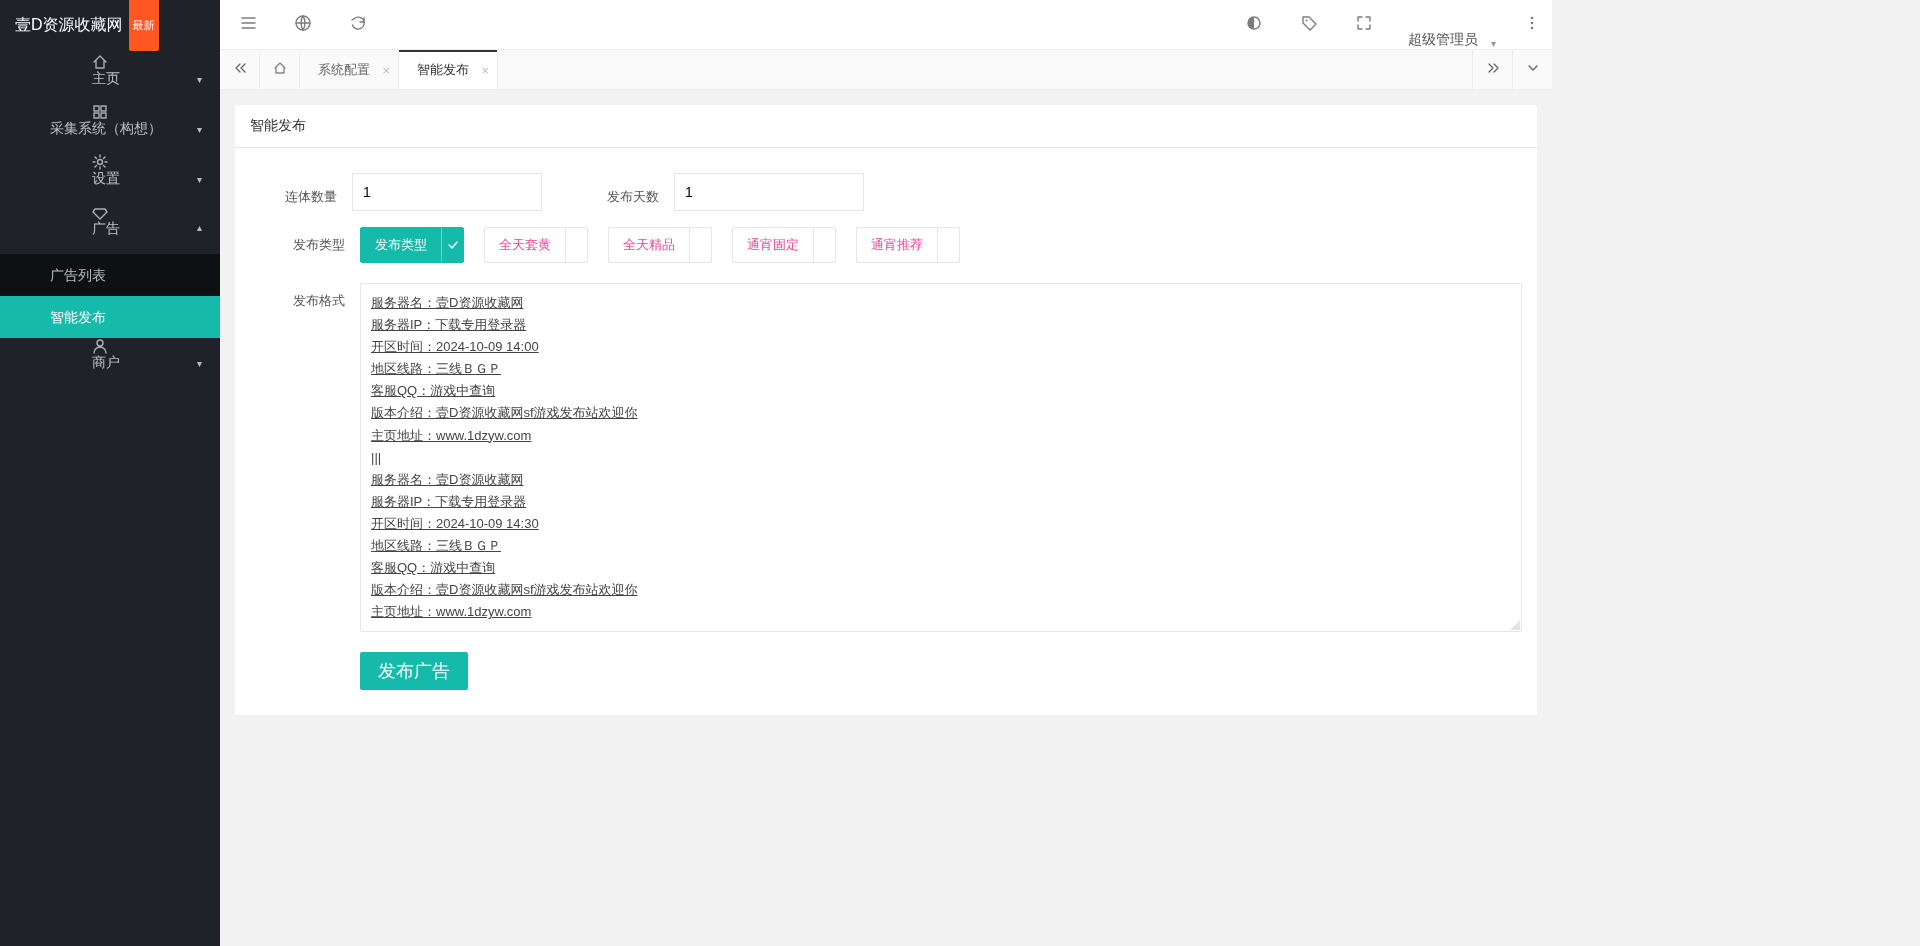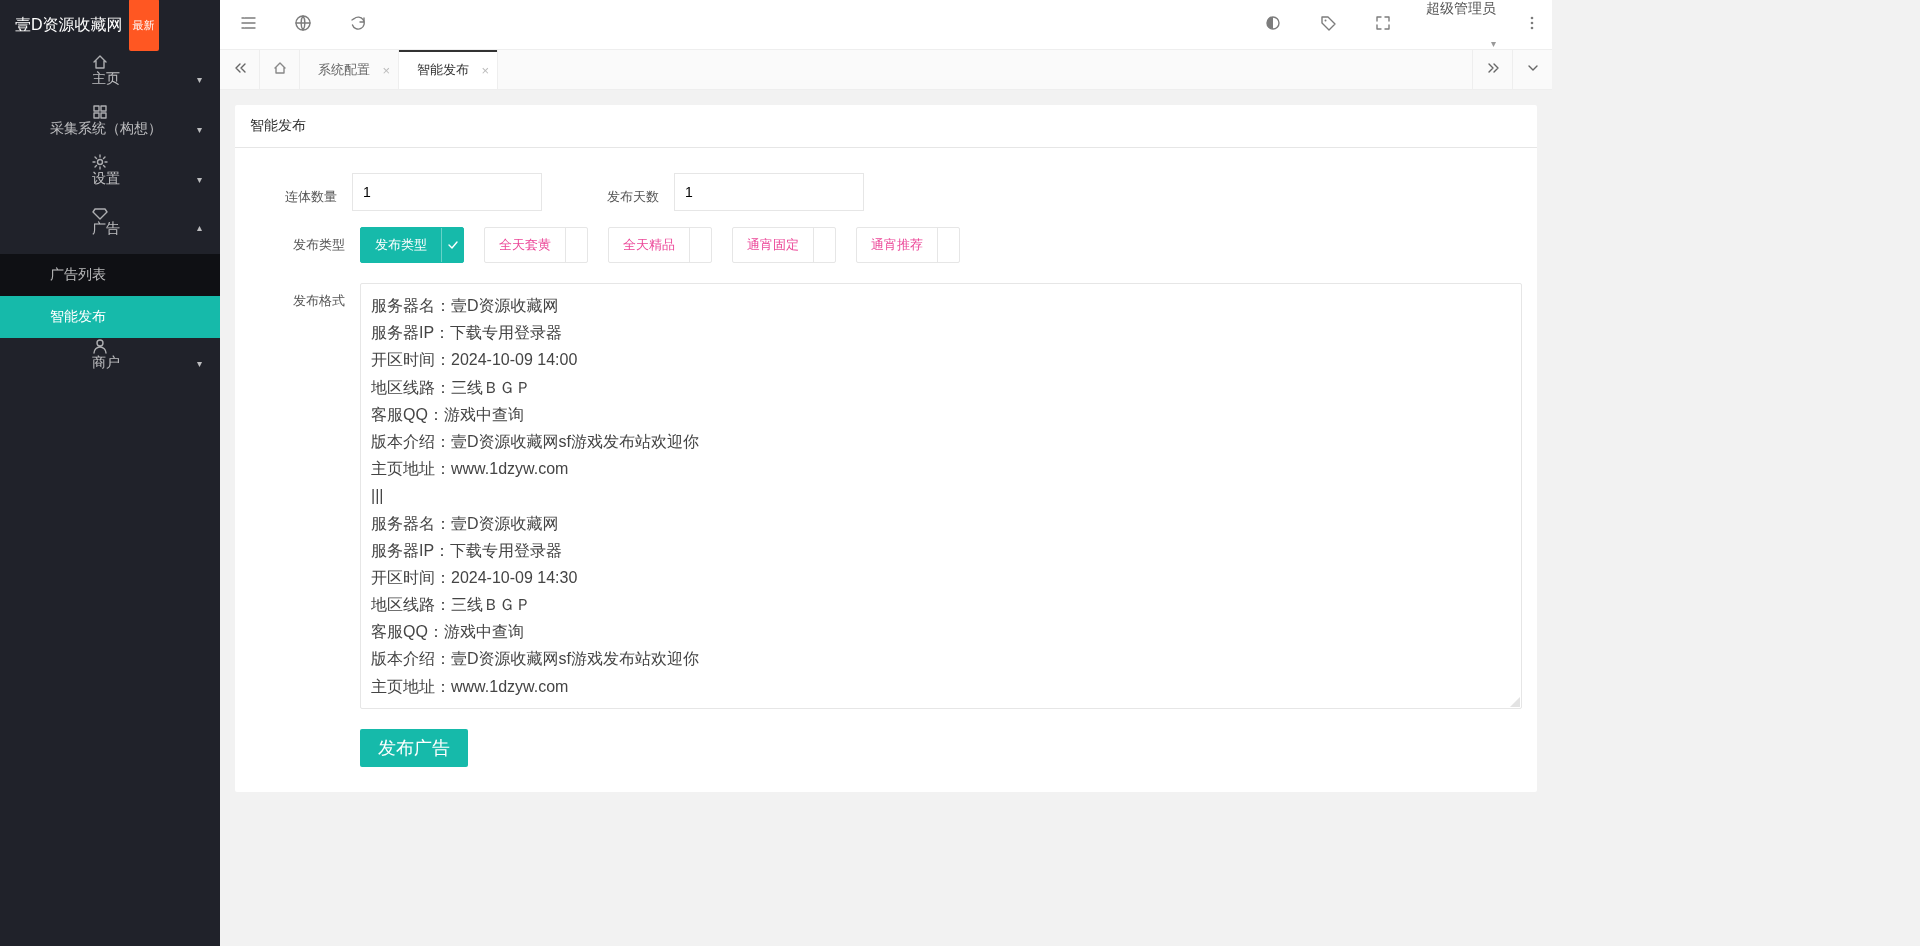--- a/index.html
+++ b/index.html
@@ -19,31 +19,31 @@
   
   .sidebar{width:220px;flex:0 0 220px;background:var(--sidebar-bg);color:rgba(255,255,255,.7);display:flex;flex-direction:column;}
   .logo{height:var(--topbar-h);line-height:var(--topbar-h);padding:0 15px;display:flex;align-items:center;gap:6px;}
   .logo-text{color:#fff;font-size:16px;font-weight:400;white-space:nowrap;}
   .badge{background:#ff5722;color:#fff;font-size:11px;padding:1px 4px;border-radius:2px;}
   .nav{flex:1;overflow:auto;padding-top:4px;}
   .nav-item{display:flex;align-items:center;height:50px;padding:0 30px 0 22px;position:relative;cursor:pointer;color:rgba(255,255,255,.7);flex-direction:column;}
   .nav-item .nav-icon{width:16px;height:16px;margin-right:12px;display:inline-flex;align-items:center;justify-content:center;opacity:.9;}
   .nav-item .nav-caret{position:absolute;right:18px;top:50%;transform:translateY(-50%);font-size:10px;}
   .nav-item.open .nav-caret{transform:translateY(-50%) rotate(180deg);}
-  .subnav{display:none;font-family:Liberation Serif, serif;}
+  .subnav{display:none;}
   .nav-group.open .subnav{display:block;}
   .sub-item{height:42px;line-height:42px;padding-left:50px;background:var(--sidebar-sub-bg);color:rgba(255,255,255,.7);cursor:pointer;}
   .sub-item.active{background:var(--accent);color:#fff;}
   
   .main{flex:1;display:flex;flex-direction:column;min-width:0;}
   .topbar{height:var(--topbar-h);background:#fff;border-bottom:1px solid var(--border);display:flex;align-items:stretch;}
   .top-left,.top-right{display:flex;align-items:stretch;}
   .top-right{margin-left:auto;}
   .top-btn{width:55px;display:flex;align-items:center;justify-content:center;cursor:pointer;color:#666;}
-  .top-user{display:flex;align-items:flex-end;padding:0 16px;cursor:pointer;color:#555;gap:20px;flex-direction:column;}
+  .top-user{display:flex;align-items:flex-end;padding:0 16px;cursor:pointer;color:#555;gap:13px;}
   .top-btn svg,.top-user svg{opacity:.85;}
   
   .tabsbar{height:var(--tabs-h);background:#fafafa;border-bottom:1px solid var(--border);display:flex;align-items:stretch;}
   .tabs-nav{width:40px;display:flex;align-items:center;justify-content:center;cursor:pointer;color:#666;border-right:1px solid var(--border);}
   .tabs-nav.right{border-right:none;border-left:1px solid var(--border);}
   .tabs-home{width:40px;display:flex;align-items:center;justify-content:center;cursor:pointer;color:#888;border-right:1px solid var(--border);}
   .tabs-wrap{flex:1;display:flex;overflow:hidden;}
   .tab{position:relative;padding:0 28px 0 18px;display:flex;align-items:center;color:#666;border-right:1px solid var(--border);cursor:pointer;font-size:13px;}
   .tab.active{background:#fff;color:#333;}
   .tab.active::after{content:"";position:absolute;left:0;right:0;top:0;height:2px;background:#333;}
@@ -64,21 +64,21 @@
   .pair .form-label{width:82px;flex:0 0 82px;}
   .input{height:38px;border:1px solid var(--border2);padding:0 10px;font-size:14px;width:190px;background:#fff;}
   
   .types{display:flex;gap:20px;}
   .type{height:36px;border:1px solid var(--border2);display:flex;align-items:center;font-size:13px;color:#ec4899;background:#fff;cursor:pointer;border-radius:2px;}
   .type .type-label{padding:0 14px;height:100%;display:flex;align-items:center;}
   .type .type-box{width:22px;height:100%;border-left:1px solid var(--border2);display:flex;align-items:center;justify-content:center;}
   .type.active{border-color:var(--accent);background:var(--accent);color:#fff;}
   .type.active .type-box{border-left-color:rgba(255,255,255,.35);}
   
-  .ta{border:1px solid var(--border2);padding:8px 10px;font-size:16px;line-height:1.7;color:#444;min-height:280px;white-space:pre-wrap;font-family:inherit;position:relative;border-radius:2px;}
+  .ta{border:1px solid var(--border2);padding:8px 10px;font-size:13px;line-height:1.7;color:#444;min-height:280px;white-space:pre-wrap;font-family:inherit;position:relative;border-radius:2px;text-decoration:underline;}
   .ta-resize{position:absolute;right:1px;bottom:1px;width:0;height:0;border-left:10px solid transparent;border-bottom:10px solid #d0d0d0;opacity:.6;}
   
   .btn{display:inline-flex;align-items:center;justify-content:center;height:38px;padding:0 18px;border:none;border-radius:2px;cursor:pointer;font-size:18px;color:#fff;background:var(--accent);}
   
   .icon-stroke{stroke:currentColor;fill:none;stroke-width:1.4;stroke-linecap:round;stroke-linejoin:round;}
 </style>
 </head>
 <body>
 
 <div class="app">

